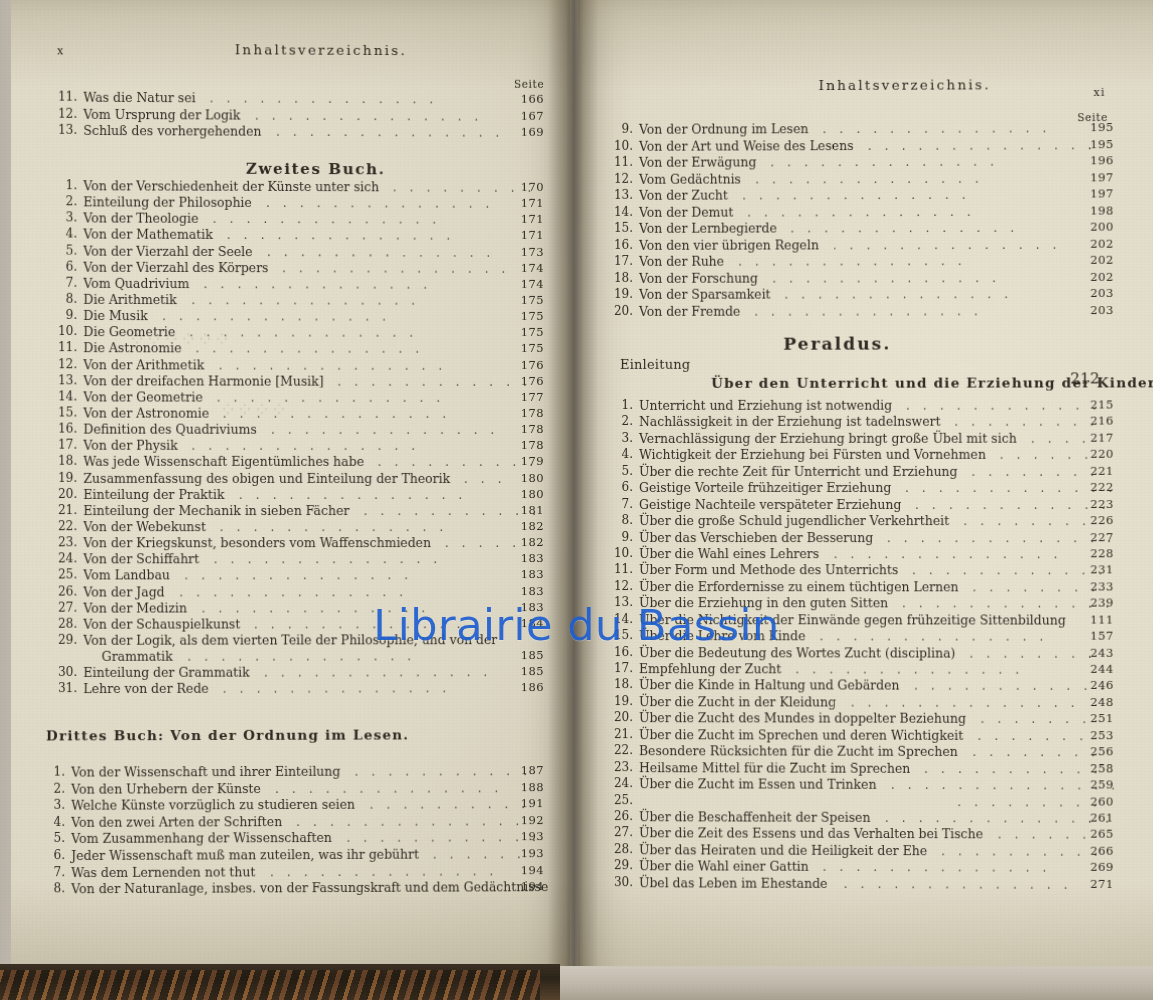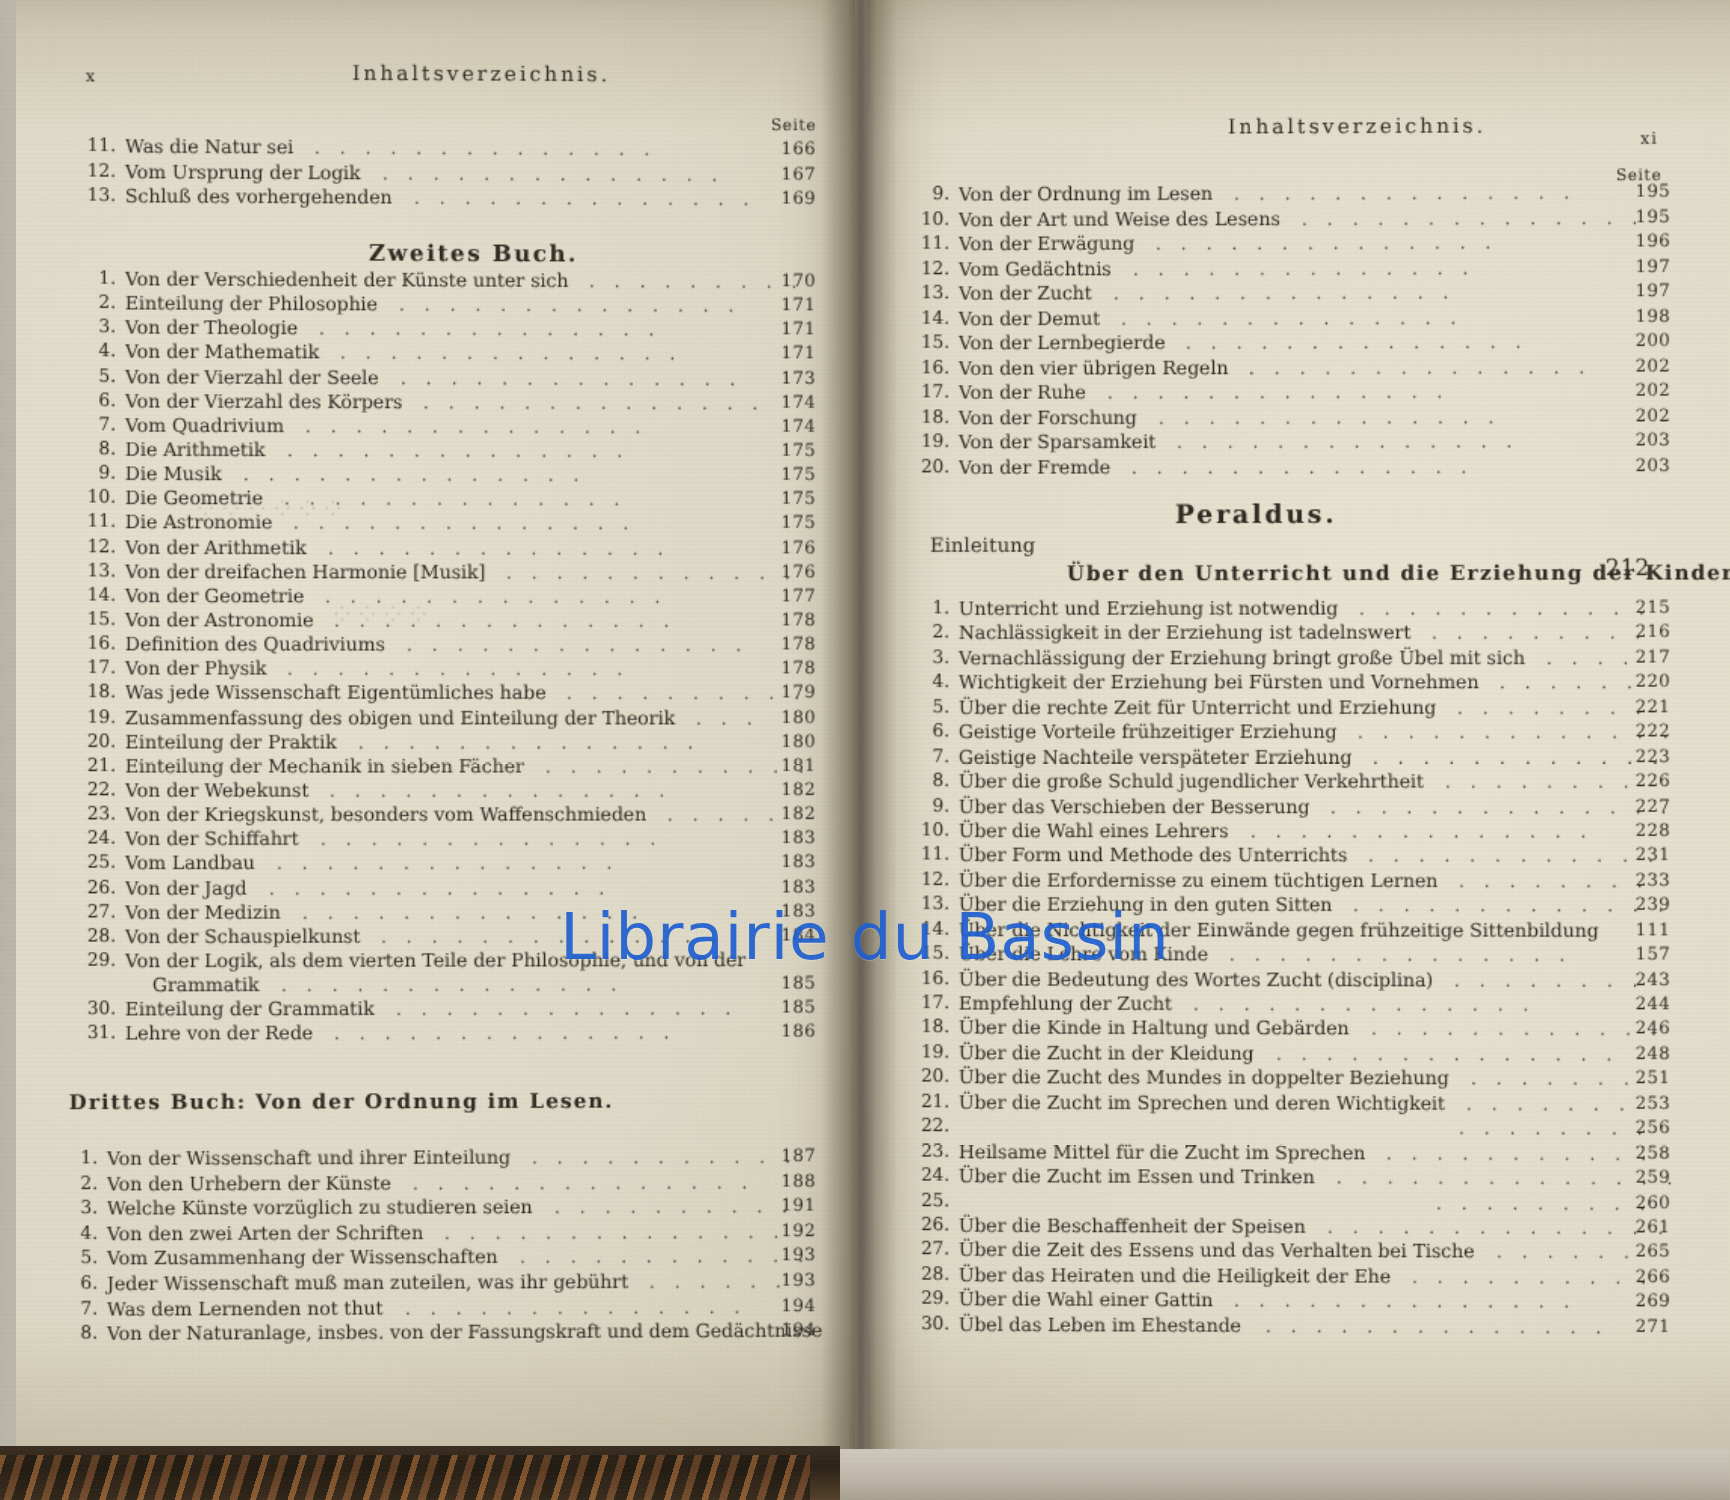--- a/index.html
+++ b/index.html
@@ -613,20 +613,21 @@
           <span class="dots" style="left: 368px;">.......</span>
         </div>
         <div class="row" style="height: 16.45px;">
           <span class="idx">21.</span>
           <span class="ttl">Über die Zucht im Sprechen und deren Wichtigkeit</span>
           <span class="num">253</span>
           <span class="dots" style="left: 365px;">.......</span>
         </div>
         <div class="row" style="height: 16.45px;">
           <span class="idx">22.</span>
+          <span class="ttl">Besondere Rücksichten für die Zucht im Sprechen</span>
           <span class="num">256</span>
           <span class="dots" style="left: 360px;">........</span>
         </div>
         <div class="row" style="height: 16.45px;">
           <span class="idx">23.</span>
           <span class="ttl">Heilsame Mittel für die Zucht im Sprechen</span>
           <span class="num">258</span>
           <span class="dots" style="left: 312px;">...........</span>
         </div>
         <div class="row" style="height: 16.45px;">

